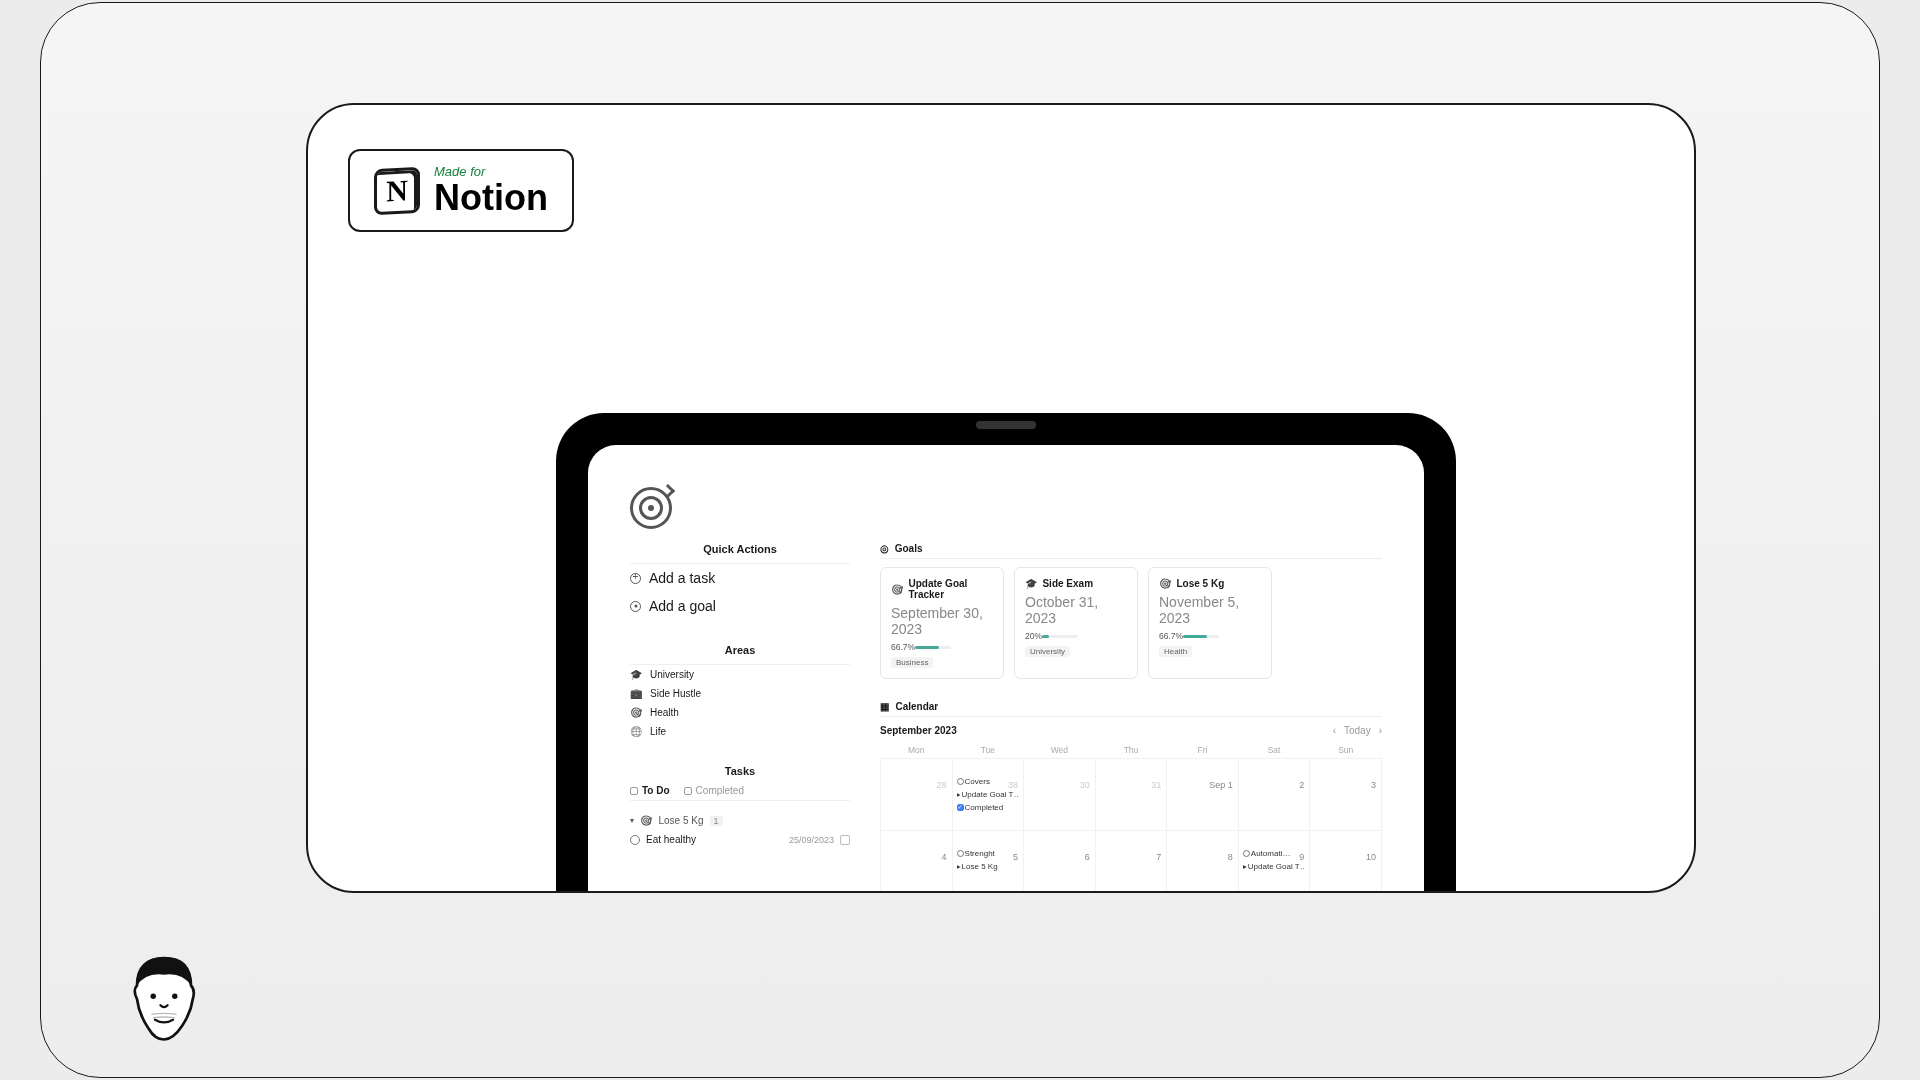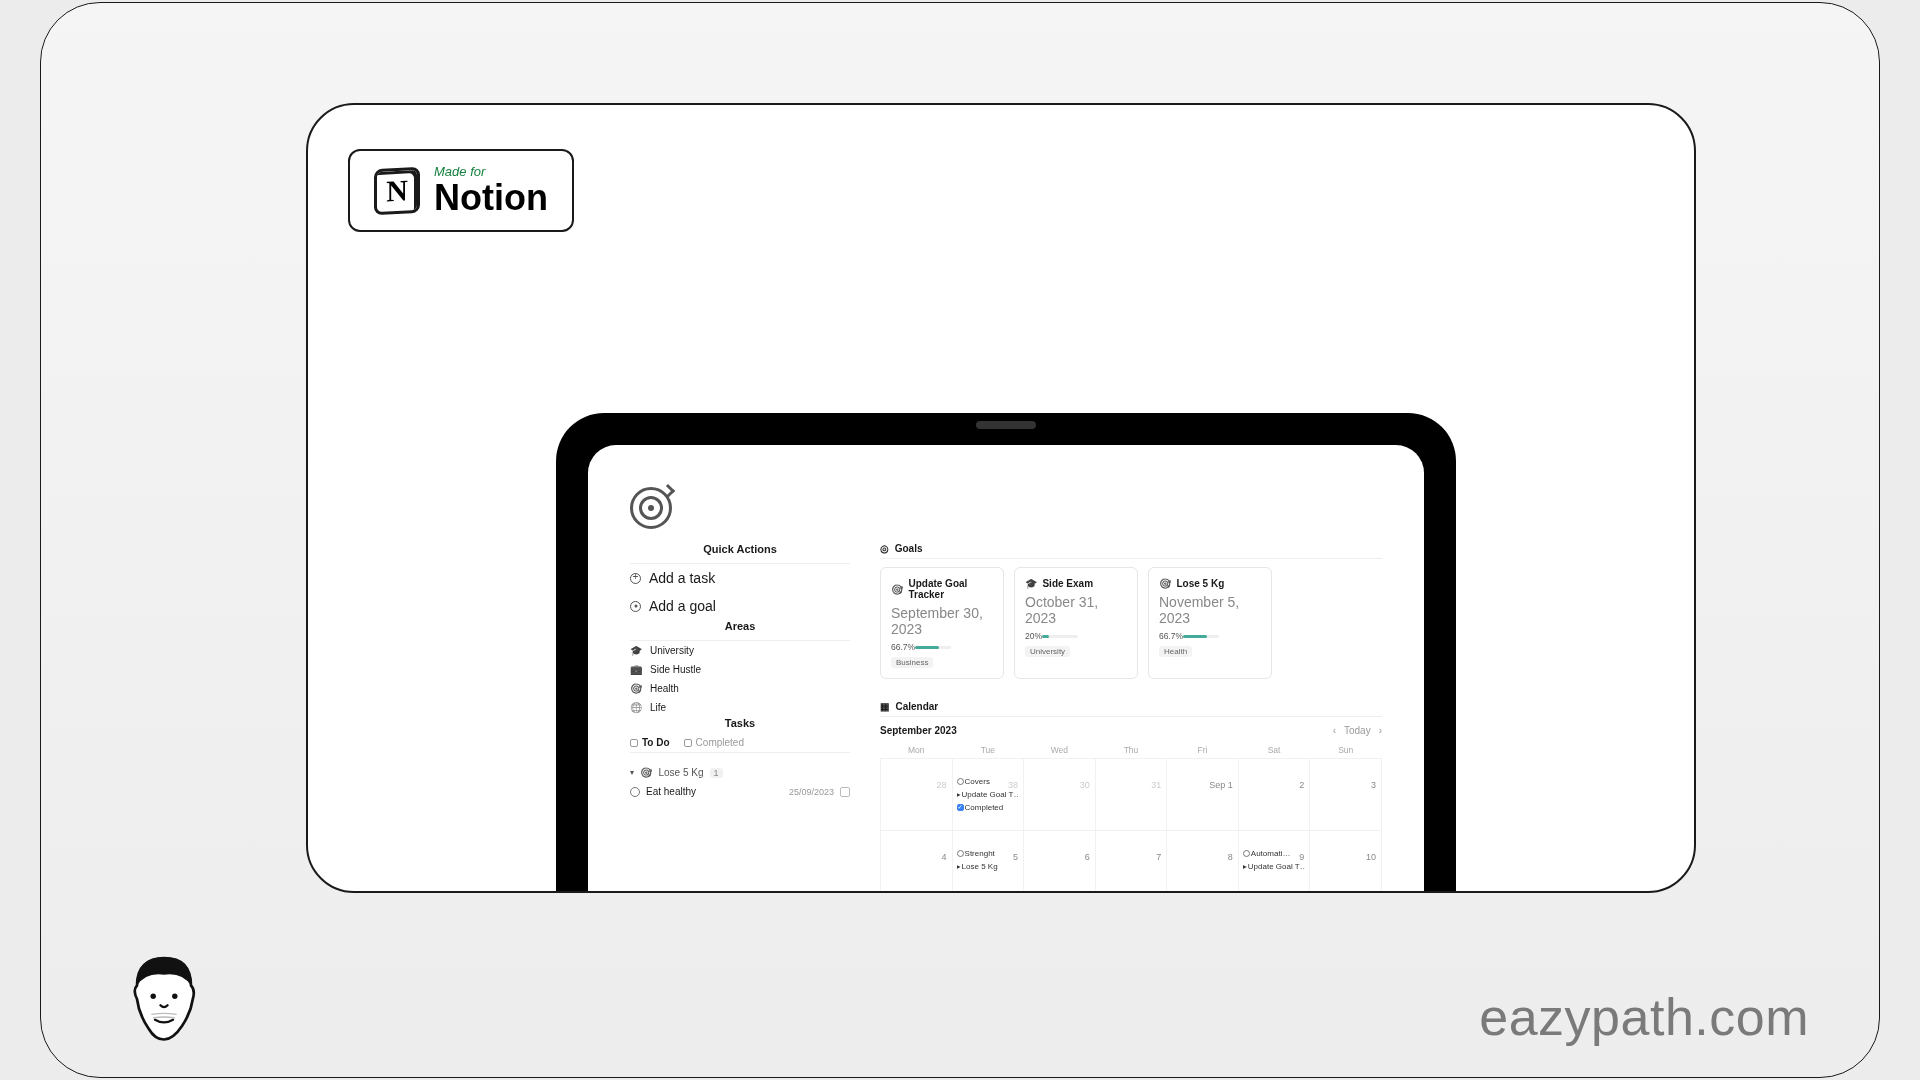--- a/index.html
+++ b/index.html
@@ -57,21 +57,21 @@
   .bullseye .arrow { position:absolute; right:-4px; top:-4px; width:10px; height:10px;
     border-top:3px solid #555; border-right:3px solid #555; transform:rotate(45deg); }
 
   .page-title { font-size: 22px; font-weight: 700; margin-bottom: 20px; }
 
   .cols { display:flex; gap: 30px; }
   .sidebar { width: 220px; flex-shrink:0; }
   .main { flex:1; min-width:0; }
 
   .sec-header { font-size: 11px; font-weight: 600; margin-bottom: 8px; color:#191919;text-align:center; }
-  .sec-header.mt { }
+  .sec-header.mt { margin-top: 24px; }
   .thin-line { border-top:1px solid #eee; }
 
   .qa-item { display:flex; align-items:center; gap:8px; padding:6px 0; font-size:14px; cursor:pointer; }
   .qa-item .plus-circ { width:11px; height:11px; border:1.5px solid #555; border-radius:50%; position:relative; }
   .qa-item .plus-circ::before{ content:"+"; position:absolute; left:50%; top:50%; transform:translate(-50%,-56%); font-size:10px; line-height:1; color:#555; }
   .qa-item .target-mini{ width:11px;height:11px;border:1.5px solid #555;border-radius:50%;position:relative; }
   .qa-item .target-mini::after{ content:""; position:absolute; left:50%; top:50%; width:3px; height:3px; background:#555; border-radius:50%; transform:translate(-50%,-50%);}
 
   .area-item { display:flex; align-items:center; gap:8px; padding:4px 0; font-size:10px; cursor:pointer; }
   .area-item .ico { width:12px; display:inline-block; text-align:center; filter:grayscale(100%); }
@@ -371,21 +371,20 @@
                 </tbody>
             </table>
           </div>
         </div>
 
       </div>
     </div>
 
   </div>
 
-  <div class="brand">eazypath.com</div>
 
   <div class="avatar">
     <svg viewBox="0 0 100 110">
       <path d="M20 40 Q20 10 50 10 Q80 10 80 40 Q85 45 82 55 Q80 70 70 85 Q60 100 50 100 Q40 100 33 88 Q22 72 20 55 Q15 45 20 40 Z" fill="#fff" stroke="#111" stroke-width="3"></path>
       <path d="M20 40 Q20 8 50 8 Q82 8 80 40 Q70 25 50 28 Q30 25 20 40 Z" fill="#111"></path>
       <circle cx="38" cy="52" r="3" fill="#111"></circle>
         <circle cx="62" cy="52" r="3" fill="#111"></circle>
       <path d="M46 62 Q50 66 54 62" stroke="#111" stroke-width="2.5" fill="none" stroke-linecap="round"></path>
       <path d="M40 78 Q50 84 60 78" stroke="#111" stroke-width="2.5" fill="none" stroke-linecap="round"></path>
       <path d="M36 72 Q50 70 64 72 M38 76 Q50 74 62 76" stroke="#bbb" stroke-width="1.5" fill="none"></path>

